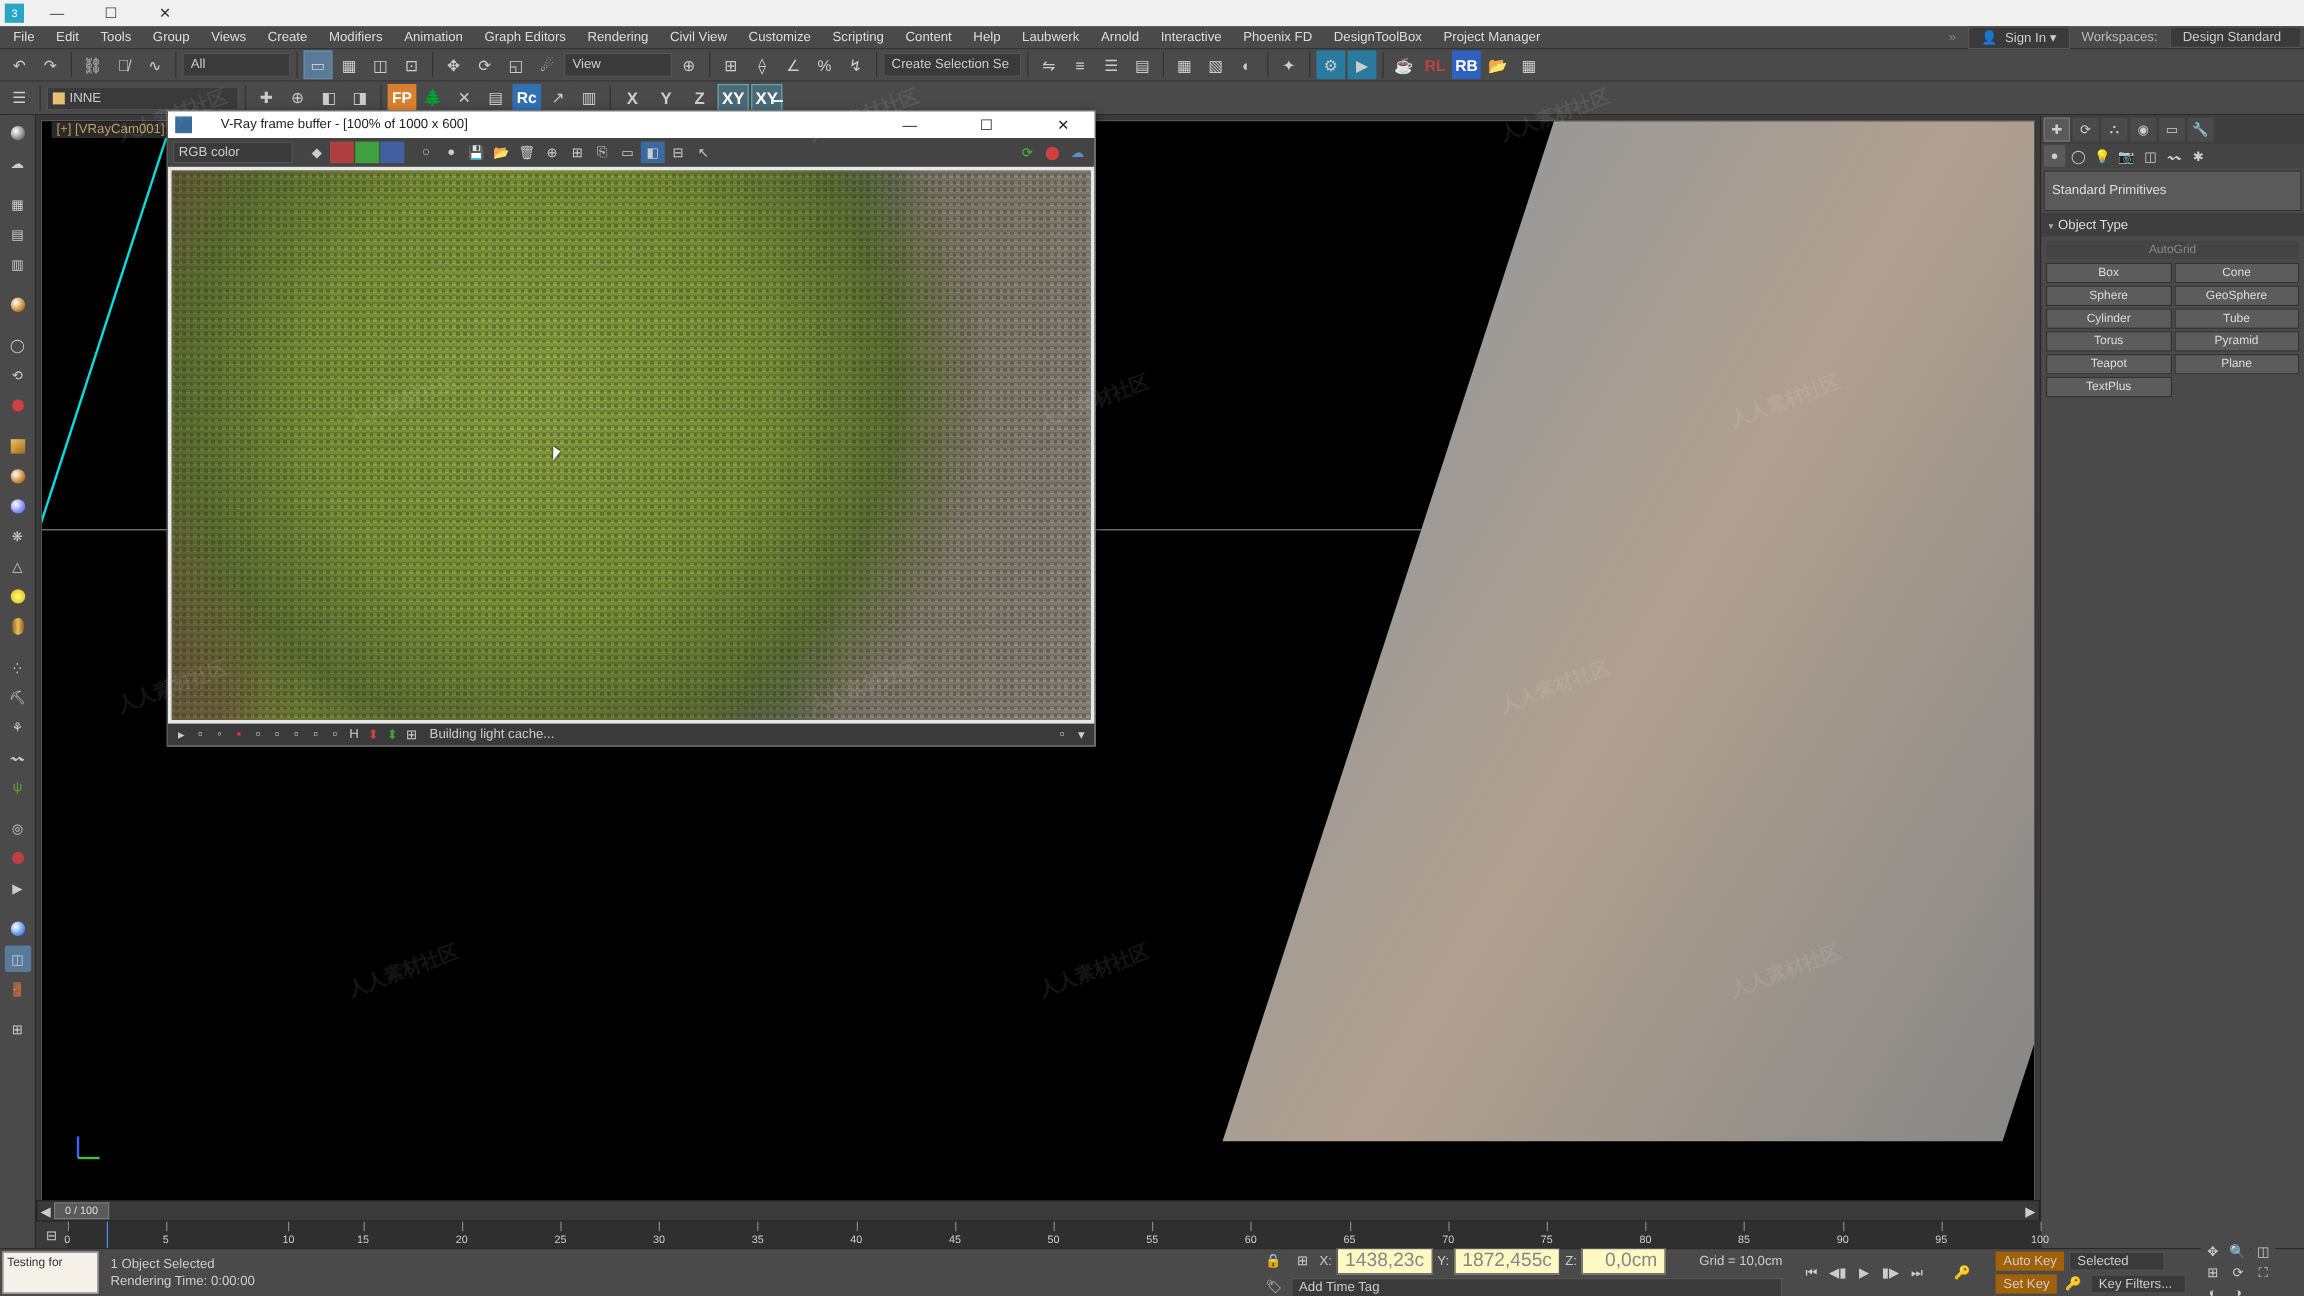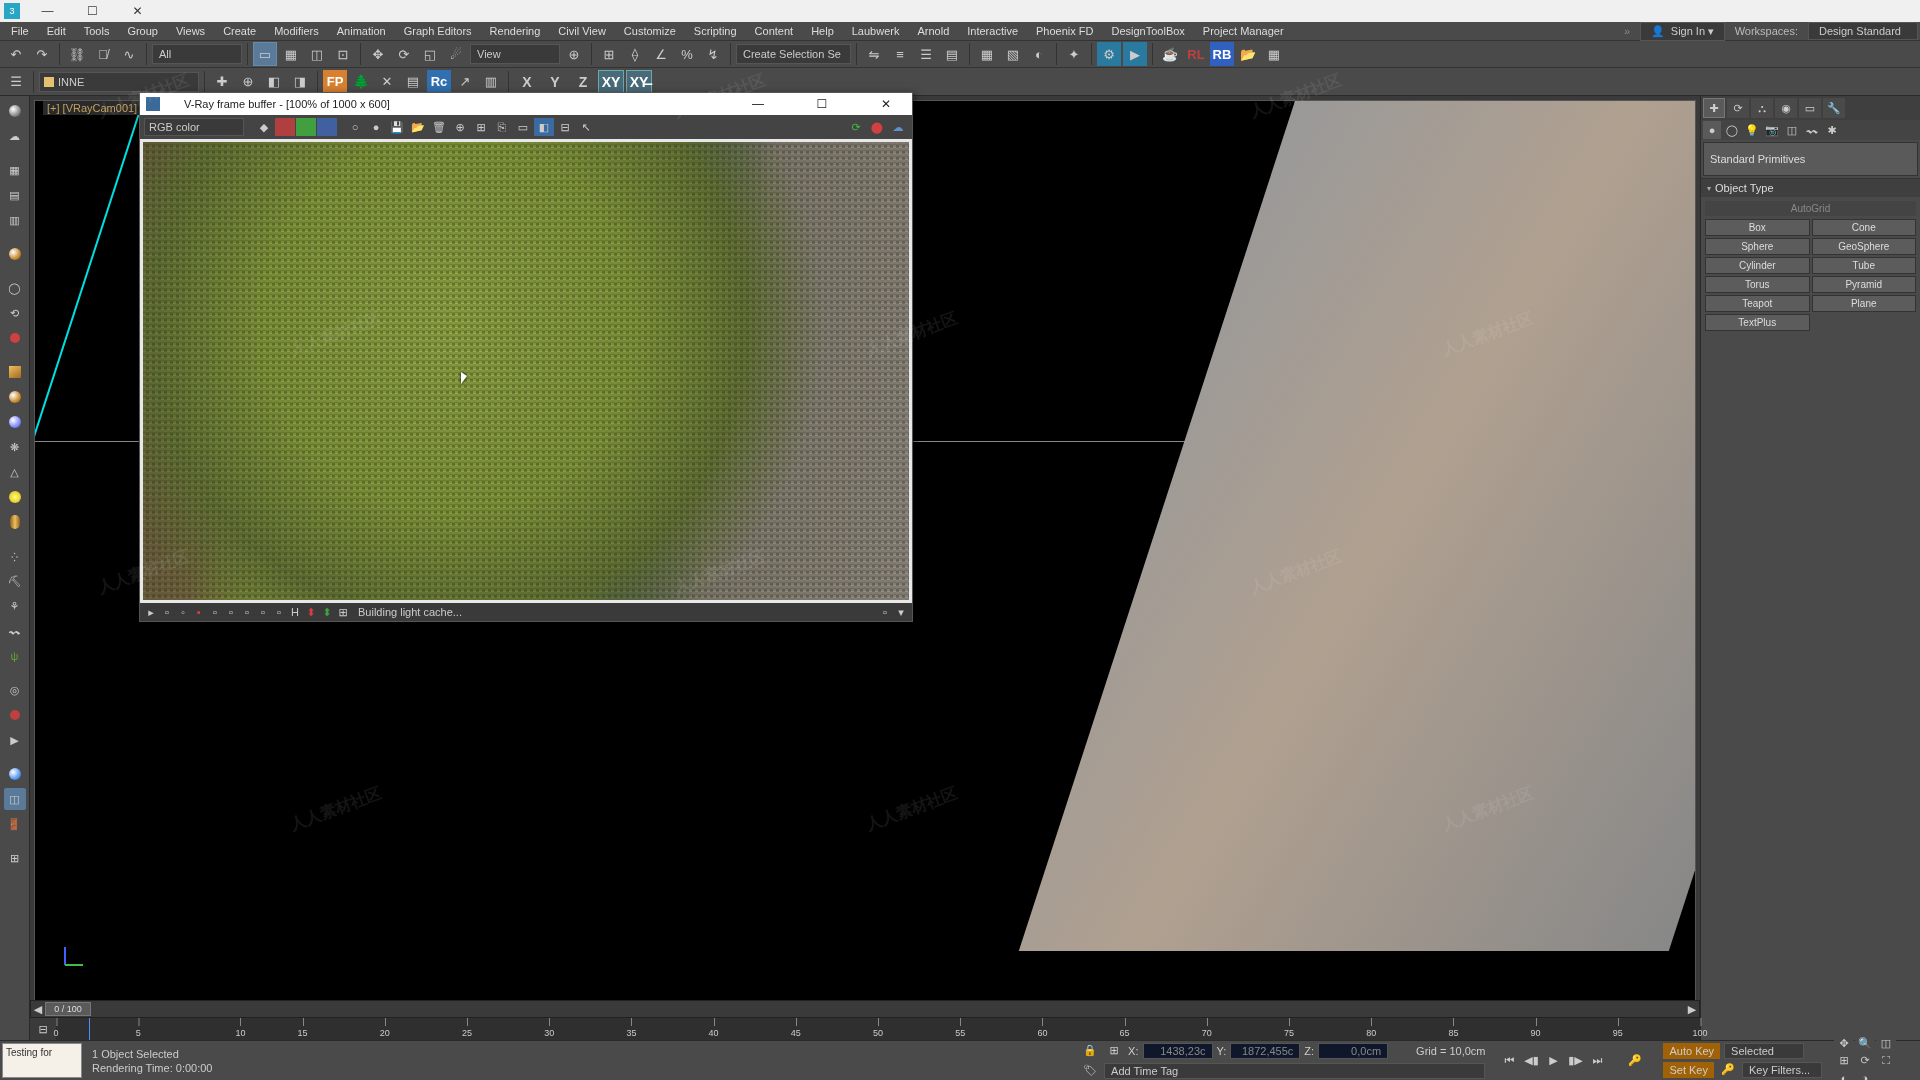--- a/index.html
+++ b/index.html
@@ -117,21 +117,21 @@
 .trackbar .ruler .tick { position:absolute; bottom:2px; color:#ccc; font-size:9px; transform:translateX(-50%); }
 .trackbar .ruler .tick::before { content:""; position:absolute; left:50%; top:-10px; width:1px; height:8px; background:#888; }
 .trackbar .playhead { position:absolute; left:2%; top:0; width:1px; height:100%; background:#4a90ff; }
 
 
 .statusbar { position:absolute; left:0; right:0; bottom:0; height:40px; background:#4a4a4a; border-top:1px solid #2a2a2a; display:flex; align-items:stretch; }
 .statusbar .scriptbox { width:80px; background:#f5f0e8; color:#333; padding:3px; font-size:10px; margin:2px; border:1px solid #888; }
 .statusbar .col { display:flex; flex-direction:column; justify-content:center; padding:0 8px; gap:2px; }
 .statusbar .coord { display:flex; align-items:center; gap:4px; }
 .statusbar .coordlabel { color:#ccc; }
-.statusbar .coordval { background:#0f172a; border:1px solid #555; padding:1px 6px; color:#888; min-width:70px; text-align:right; font-size:11px; }
+.statusbar .coordval { background:#fef9c3; border:1px solid #555; padding:1px 6px; color:#888; min-width:70px; text-align:right; font-size:16px; }
 .statusbar .playctrl { display:flex; align-items:center; gap:2px; margin-left:auto; padding:0 6px; }
 .statusbar .pbtn { width:20px; height:18px; background:#4a4a4a; display:flex; align-items:center; justify-content:center; color:#ccc; }
 .statusbar .autokey { padding:2px 6px; background:#a16207; color:#ccc; }
 .statusbar .keysel { background:#3a3a3a; border:1px solid #555; padding:1px 6px; width:80px; }
 .statusbar .navbtns { display:flex; gap:1px; padding:0 4px; flex-wrap:wrap; width:90px; align-content:center; }
 .statusbar .nbtn { width:20px; height:16px; background:#4a4a4a; display:flex; align-items:center; justify-content:center; }
 
 
 .watermark { position:absolute; inset:0; pointer-events:none; z-index:200; opacity:0.08; }
 .watermark span { position:absolute; color:#fff; font-size:16px; font-weight:bold; transform:rotate(-20deg); white-space:nowrap; }

